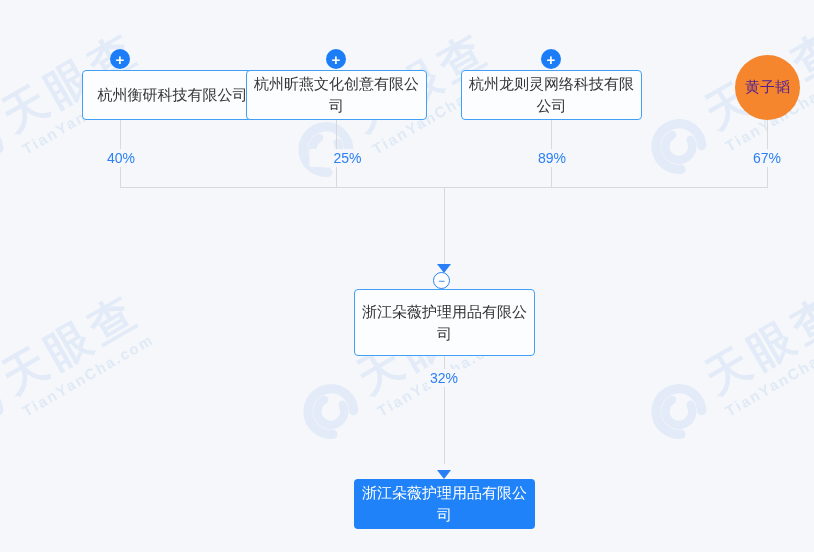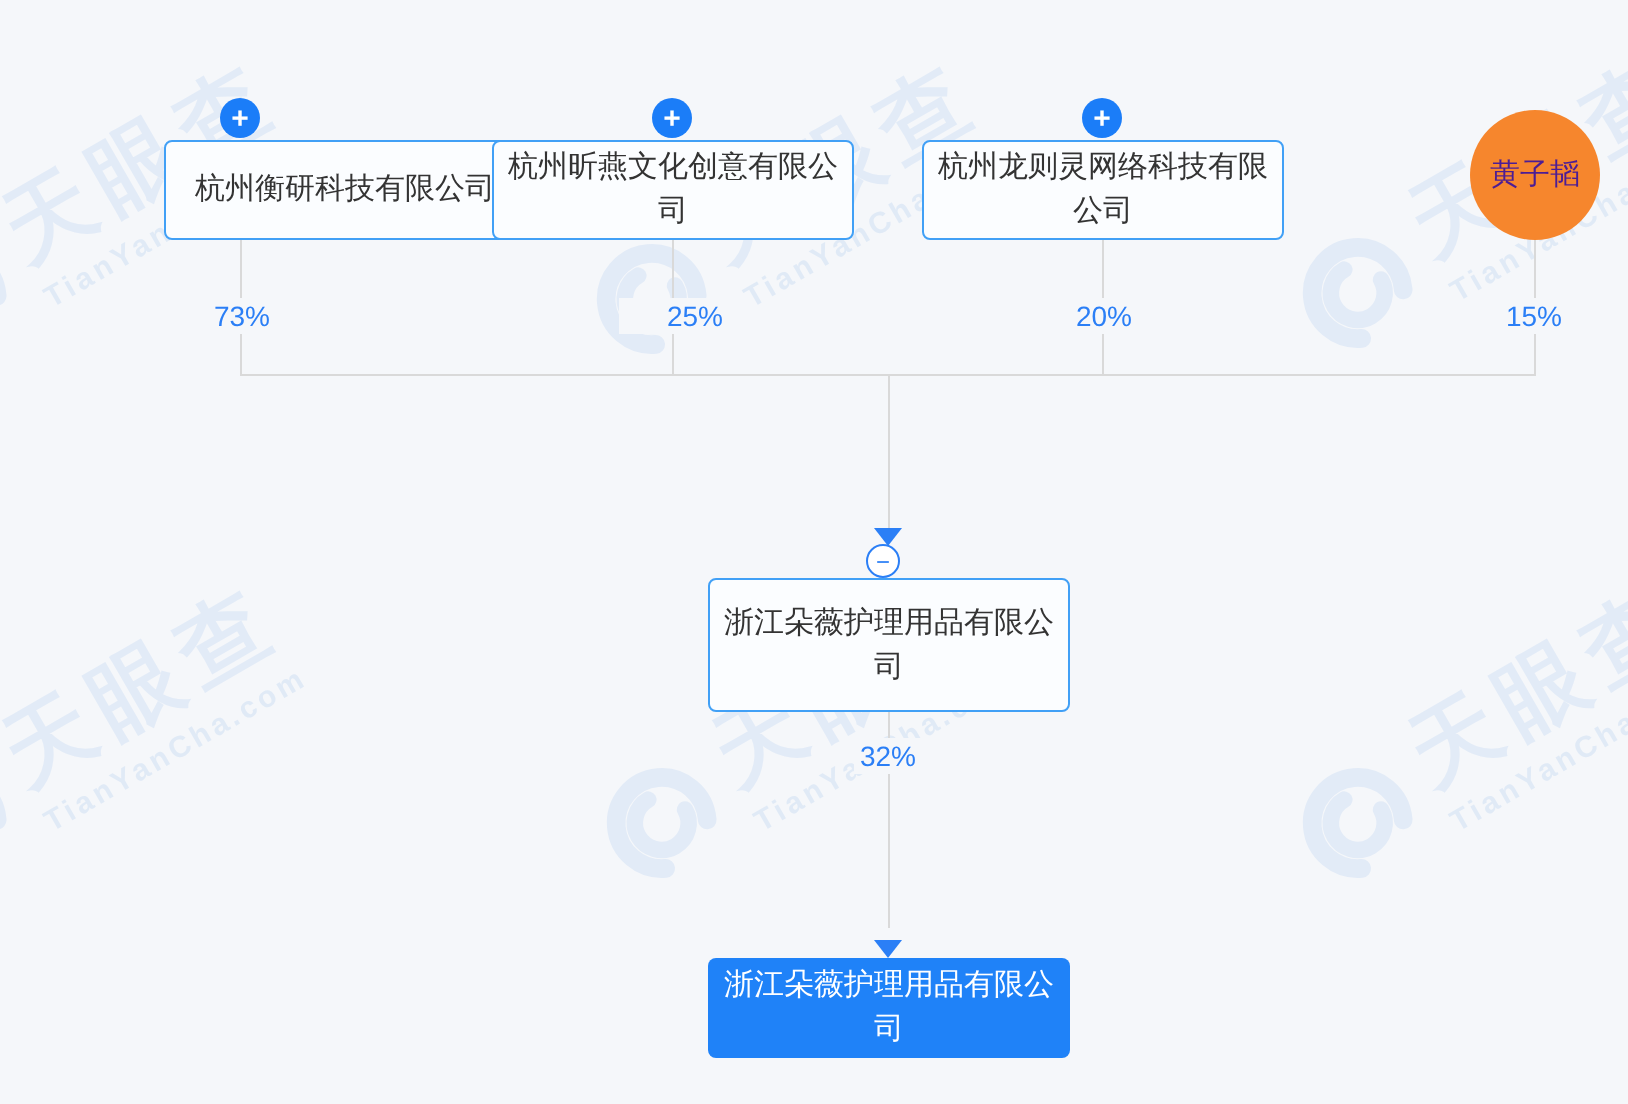--- a/index.html
+++ b/index.html
@@ -141,24 +141,24 @@
   <div class="company-node node3">
     <span>杭州龙则灵网络科技有限公司</span>
   </div>
   <div class="company-node node2">
     <span>杭州昕燕文化创意有限公司</span>
   </div>
   <div class="person-node">
     <span>黄子韬</span>
   </div>
 
-  <div class="pct pct1">73%</div>
+  <div class="pct pct1">40%</div>
   <div class="pct pct2">25%</div>
-  <div class="pct pct3">20%</div>
-  <div class="pct pct4">15%</div>
+  <div class="pct pct3">89%</div>
+  <div class="pct pct4">67%</div>
 
   <div class="collapse-badge">
       <span>−</span>
     </div>
 
   <div class="company-node mid-node">
     <span>浙江朵薇护理用品有限公司</span>
   </div>
   <div class="pct pct100">32%</div>
 

